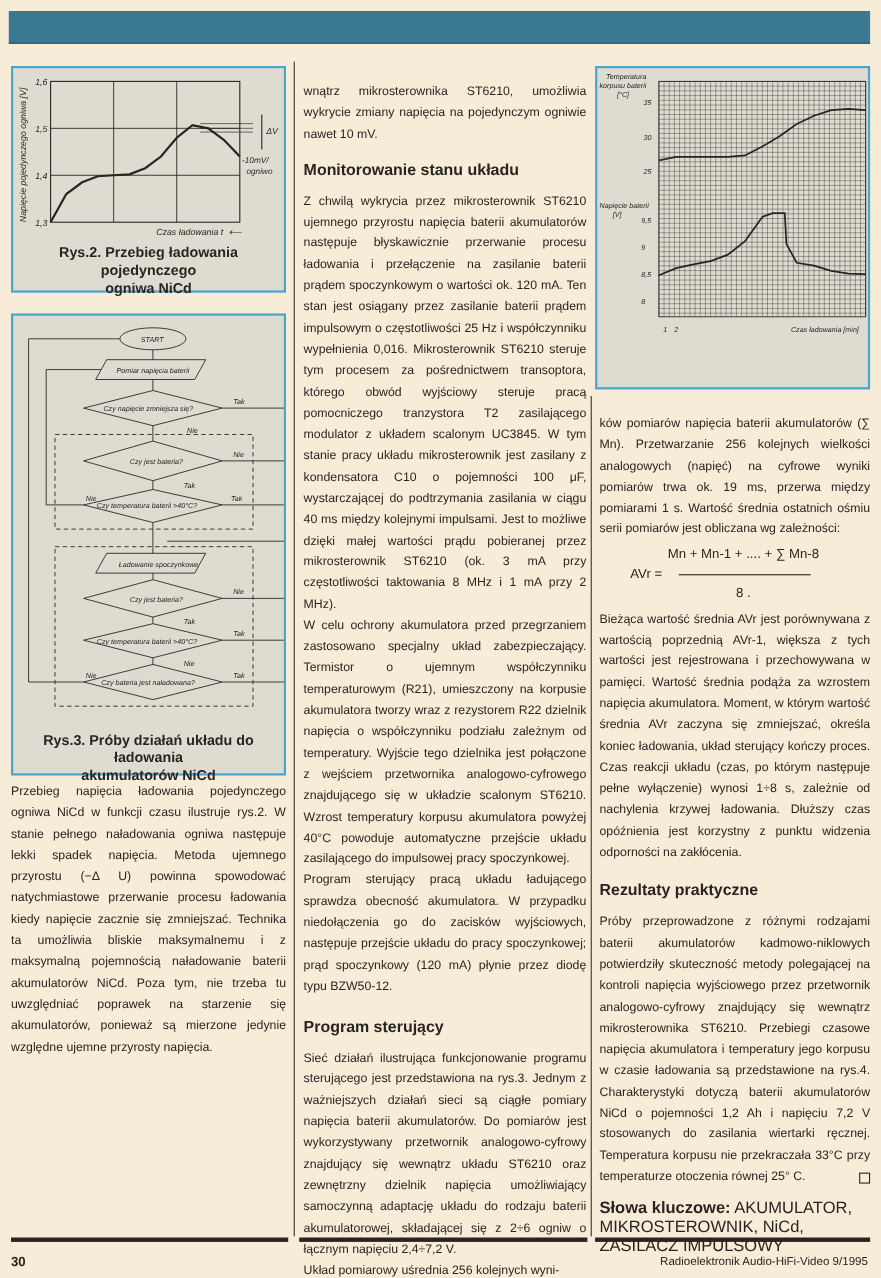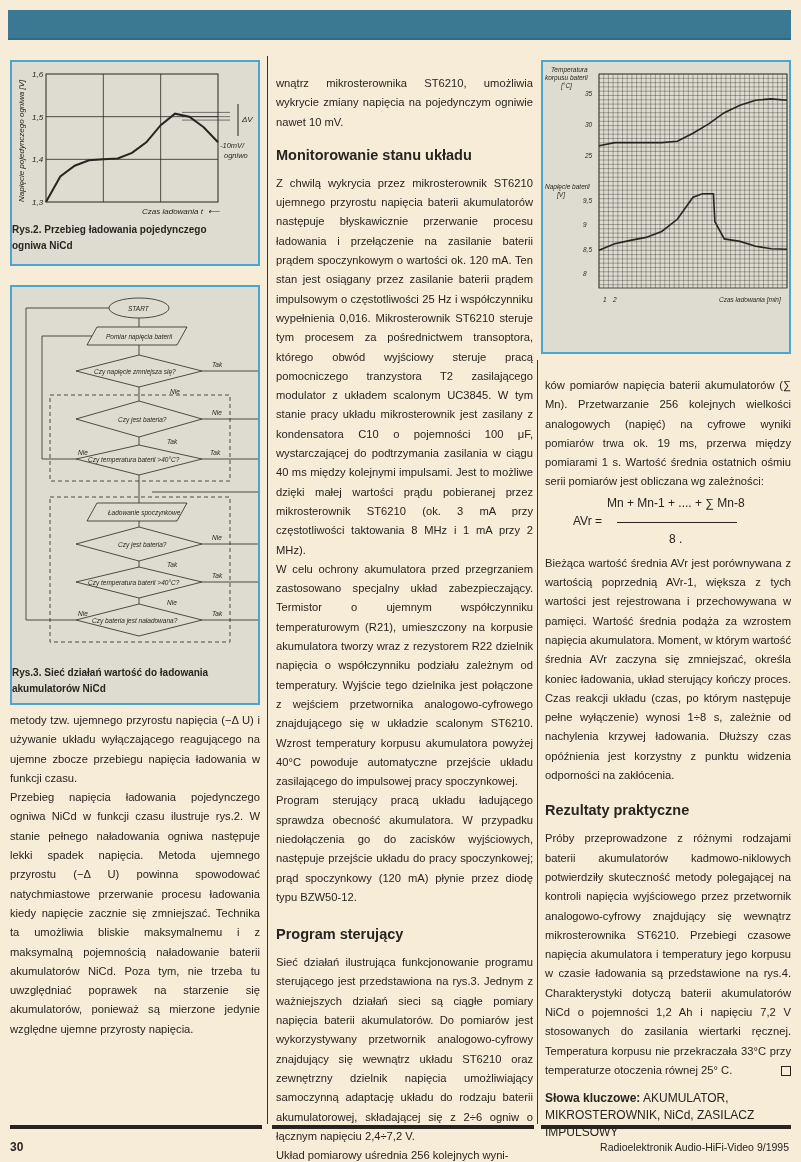--- a/index.html
+++ b/index.html
@@ -6,31 +6,31 @@
   body{width:801px;height:1162px;background:#f6ecd8;position:relative;overflow:hidden;font-family:"Liberation Sans",sans-serif;color:#2a2420;}
   .banner{position:absolute;left:8px;top:10px;width:783px;height:28px;background:#3b7891;border-bottom:2px solid #2f6a82;}
   .col{position:absolute;font-size:11.2px;line-height:19.3px;text-align:justify;}
   .col p{margin:0;}
   .colL{left:10px;top:711px;width:250px;}
   .colM{left:276px;top:56px;width:257px;margin-top:18px;}
   .colR{left:545px;top:376px;width:246px;}
   .vrule{position:absolute;width:1px;background:#3a3430;}
   h2{font-size:14.5px;font-weight:bold;margin:14px 0 10px 0;line-height:18px;text-align:left;}
   .fig{position:absolute;background:#dedcd0;border:2px solid #4aa6cf;box-sizing:border-box;}
-  .cap{font-weight:bold;font-size:10px;text-align:left;line-height:16px;position:absolute;left:0;right:0;}
+  .cap{font-weight:bold;font-size:13px;text-align:center;line-height:16px;position:absolute;left:0;right:0;}
   svg text{font-family:"Liberation Sans",sans-serif;font-style:italic;fill:#2a2420;}
   .formula{position:relative;height:62px;font-size:12px;}
   .formula .num{position:absolute;left:62px;top:2px;white-space:nowrap;}
   .formula .lhs{position:absolute;left:28px;top:20px;}
   .formula .line{position:absolute;left:72px;top:30px;width:120px;height:1px;background:#2a2420;}
   .formula .den{position:absolute;left:124px;top:38px;}
   .foot-rule{position:absolute;top:1125px;height:4px;background:#2a2420;}
   .pagenum{position:absolute;left:10px;top:1140px;font-weight:bold;font-size:12px;}
   .footer{position:absolute;right:12px;top:1141px;font-size:10.5px;}
-  .kw{font-size:12px;line-height:17px;margin-top:10px !important;text-align:left !important;}
+  .kw{font-size:15px;line-height:17px;margin-top:10px !important;text-align:left !important;}
   .kw b{font-weight:bold;}
   .endbox{display:inline-block;width:8px;height:8px;border:1px solid #2a2420;float:right;margin-top:5px;}
 </style>
 </head>
 <body>
 
 <div class="banner"></div>
 
 <div class="fig" style="left:10px;top:60px;width:250px;height:206px;">
   <svg width="246" height="160" style="position:absolute;left:0;top:0;">
@@ -118,21 +118,21 @@
     <text x="66" y="168">Nie</text>
     <text x="198" y="168">Tak</text>
     <text x="200" y="253">Nie</text>
     <text x="155" y="280">Tak</text>
     <text x="200" y="291">Tak</text>
     <text x="155" y="318">Nie</text>
     <text x="66" y="329">Nie</text>
     <text x="200" y="329">Tak</text>
   </svg>
   <div class="cap" style="top:378px;">
-    <div>Rys.3. Sieć działań wartość do ładowania</div>
+    <div>Rys.3. Próby działań układu do ładowania</div>
     <div>akumulatorów NiCd</div>
   </div>
 </div>
 
 <div class="fig" style="left:541px;top:60px;width:250px;height:294px;">
   <svg width="246" height="248" style="position:absolute;left:0;top:0;" font-size="6.5">
     <g id="f4grid">
         <rect x="56" y="12" width="188" height="214" fill="none" stroke="#2a2420" stroke-width="0.8"></rect>
         <line x1="56" y1="12" x2="56" y2="226" stroke="#2a2420" stroke-width="0.35"></line>
         <line x1="60.7" y1="12" x2="60.7" y2="226" stroke="#2a2420" stroke-width="0.35"></line>
@@ -245,21 +245,20 @@
         <text x="70" y="240">2</text>
       </g>
     <text x="176" y="240">Czas ładowania [min]</text>
   </svg>
 </div>
 
 <div class="vrule" style="left:267px;top:56px;height:1068px;"></div>
 <div class="vrule" style="left:537px;top:360px;height:764px;"></div>
 
 <div class="col colL">
-  <p>metody tzw. ujemnego przyrostu napięcia (−Δ U) i używanie układu wyłączającego reagującego na ujemne zbocze przebiegu napięcia ładowania w funkcji czasu.</p>
   <p>Przebieg napięcia ładowania pojedynczego ogniwa NiCd w funkcji czasu ilustruje rys.2. W stanie pełnego naładowania ogniwa następuje lekki spadek napięcia. Metoda ujemnego przyrostu (−Δ U) powinna spowodować natychmiastowe przerwanie procesu ładowania kiedy napięcie zacznie się zmniejszać. Technika ta umożliwia bliskie maksymalnemu i z maksymalną pojemnością naładowanie baterii akumulatorów NiCd. Poza tym, nie trzeba tu uwzględniać poprawek na starzenie się akumulatorów, ponieważ są mierzone jedynie względne ujemne przyrosty napięcia.</p>
 </div>
 
 <div class="col colM">
   <p>wnątrz mikrosterownika ST6210, umożliwia wykrycie zmiany napięcia na pojedynczym ogniwie nawet 10 mV.</p>
   <h2>Monitorowanie stanu układu</h2>
   <p>Z chwilą wykrycia przez mikrosterownik ST6210 ujemnego przyrostu napięcia baterii akumulatorów następuje błyskawicznie przerwanie procesu ładowania i przełączenie na zasilanie baterii prądem spoczynkowym o wartości ok. 120 mA. Ten stan jest osiągany przez zasilanie baterii prądem impulsowym o częstotliwości 25 Hz i współczynniku wypełnienia 0,016. Mikrosterownik ST6210 steruje tym procesem za pośrednictwem transoptora, którego obwód wyjściowy steruje pracą pomocniczego tranzystora T2 zasilającego modulator z układem scalonym UC3845. W tym stanie pracy układu mikrosterownik jest zasilany z kondensatora C10 o pojemności 100 μF, wystarczającej do podtrzymania zasilania w ciągu 40 ms między kolejnymi impulsami. Jest to możliwe dzięki małej wartości prądu pobieranej przez mikrosterownik ST6210 (ok. 3 mA przy częstotliwości taktowania 8 MHz i 1 mA przy 2 MHz).</p>
   <p>W celu ochrony akumulatora przed przegrzaniem zastosowano specjalny układ zabezpieczający. Termistor o ujemnym współczynniku temperaturowym (R21), umieszczony na korpusie akumulatora tworzy wraz z rezystorem R22 dzielnik napięcia o współczynniku podziału zależnym od temperatury. Wyjście tego dzielnika jest połączone z wejściem przetwornika analogowo-cyfrowego znajdującego się w układzie scalonym ST6210. Wzrost temperatury korpusu akumulatora powyżej 40°C powoduje automatyczne przejście układu zasilającego do impulsowej pracy spoczynkowej.</p>
   <p>Program sterujący pracą układu ładującego sprawdza obecność akumulatora. W przypadku niedołączenia go do zacisków wyjściowych, następuje przejście układu do pracy spoczynkowej; prąd spoczynkowy (120 mA) płynie przez diodę typu BZW50-12.</p>
   <h2 style="margin-top:18px;">Program sterujący</h2>

